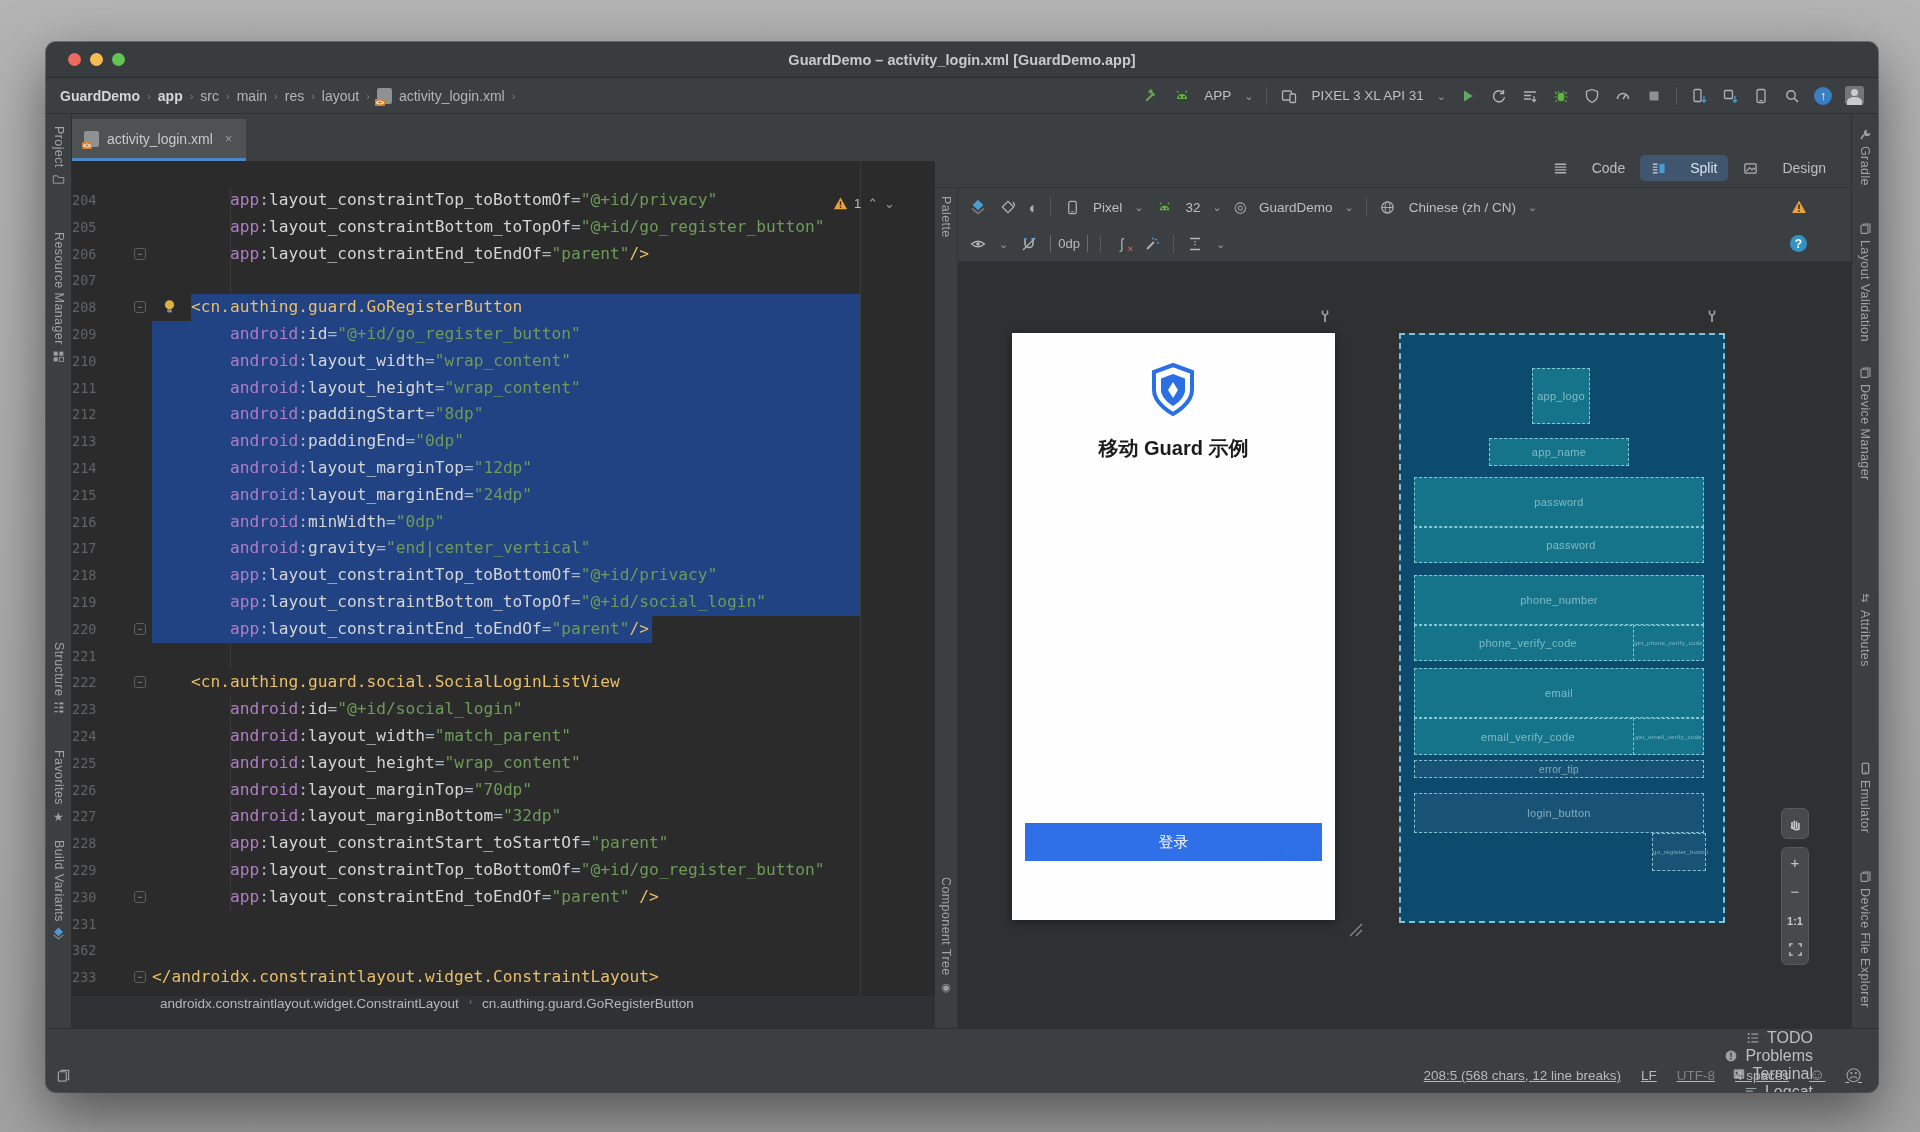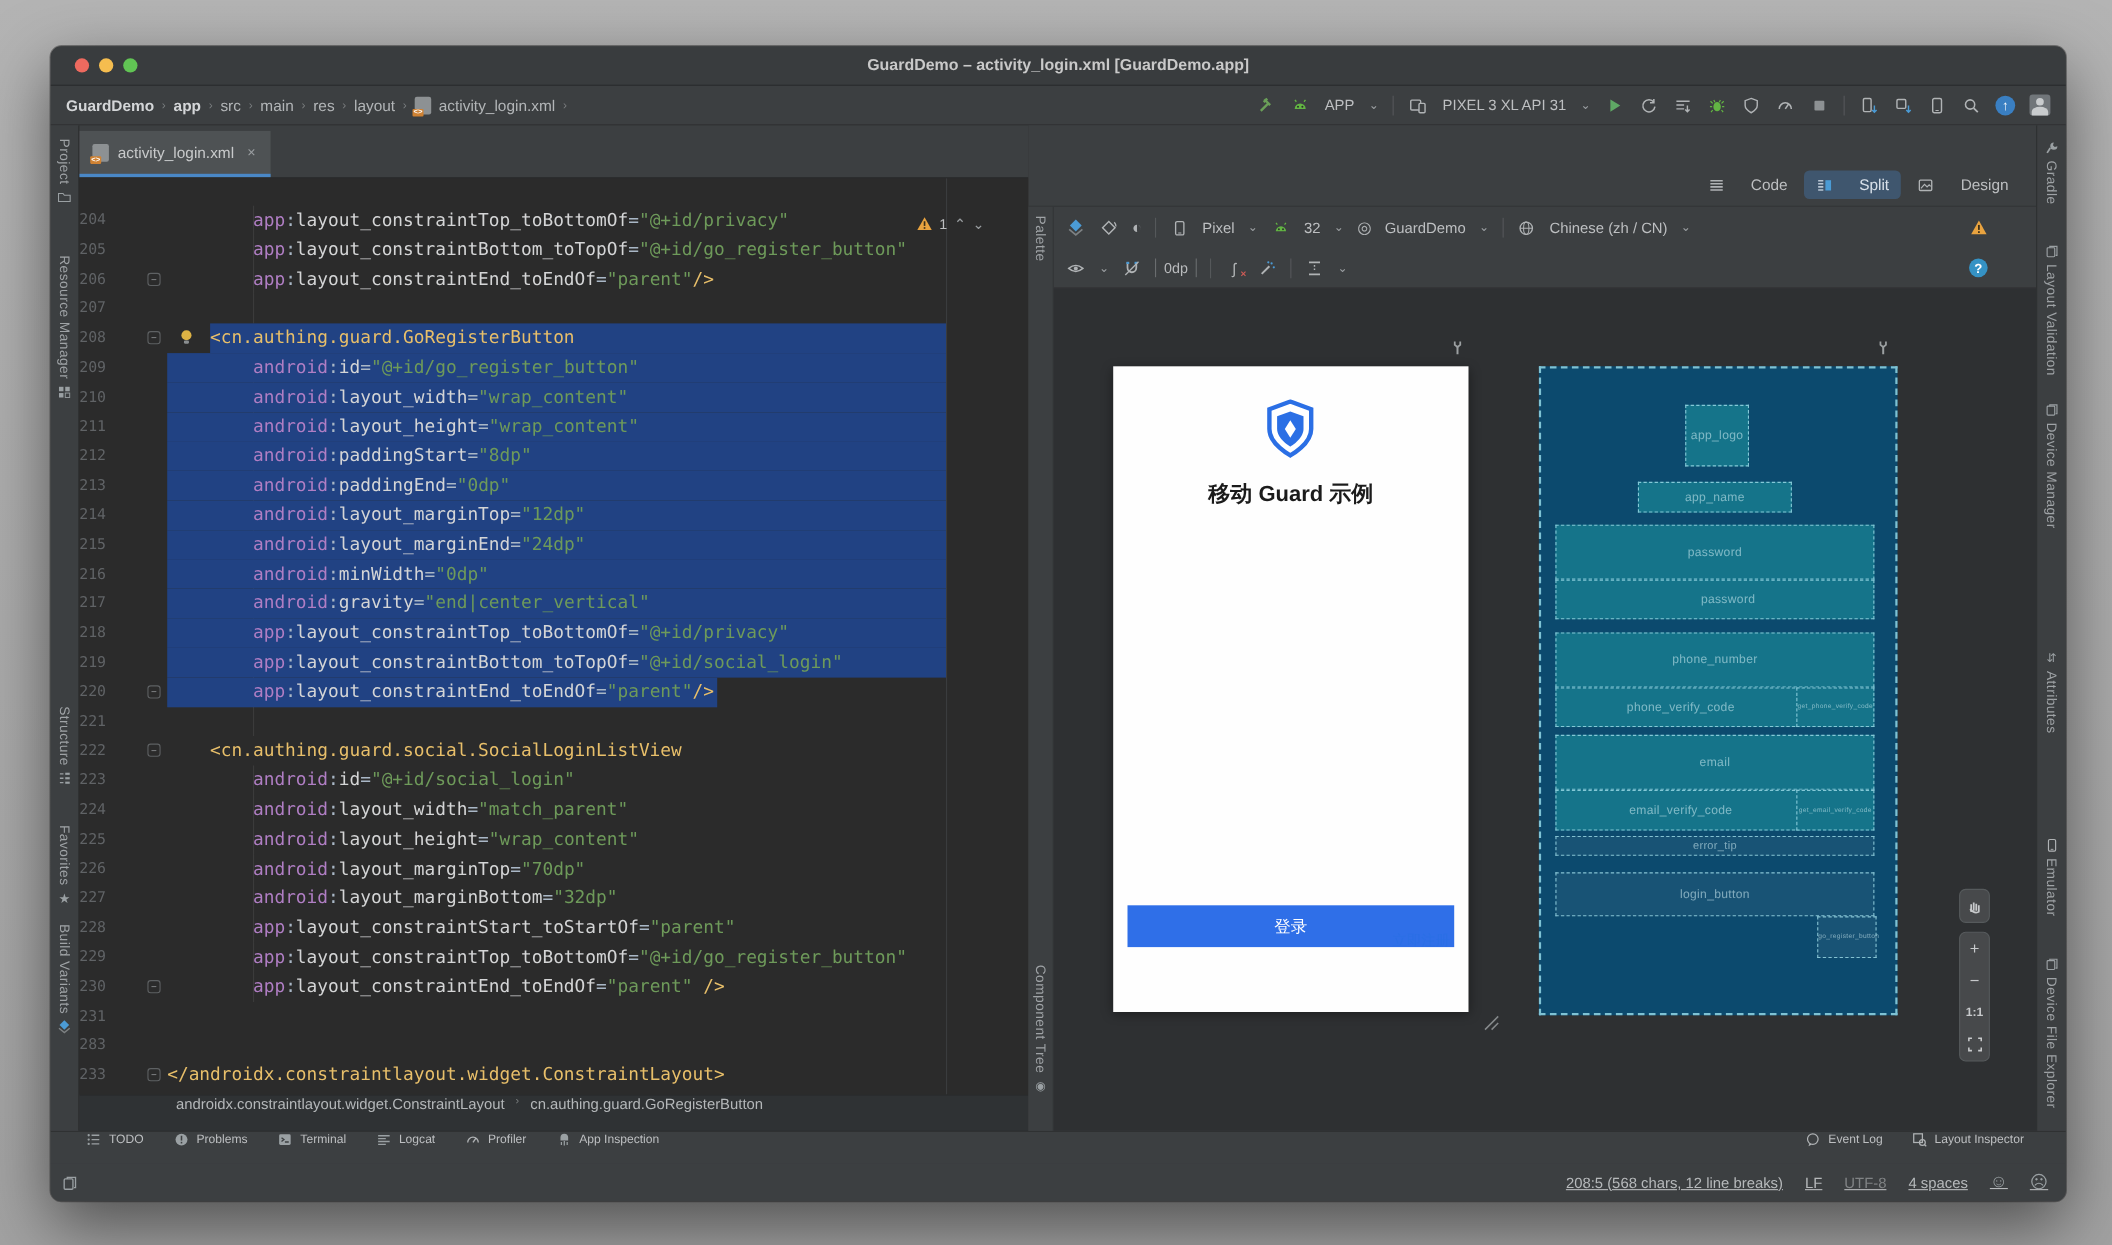--- a/index.html
+++ b/index.html
@@ -87,21 +87,21 @@
   .phone-bp { position:absolute; left:441px; top:71px; width:326px; height:590px; background:#0c4a6e; border:2px dashed rgba(147,216,230,.85); }
   .bpbox { position:absolute; background:#15748a; border:1px dashed rgba(160,222,234,.8); color:rgba(214,240,245,.55); display:grid; place-items:center; letter-spacing:.3px; }
   .bpbox.dark { background:rgba(255,255,255,.05); }
 
   .zoomctl { position:absolute; right:42px; top:546px; width:28px; display:flex; flex-direction:column; gap:8px; }
   .zbox { background:#47494b; border:1px solid #565a5c; border-radius:6px; color:#c7c9cb; display:flex; flex-direction:column; align-items:center; }
   .zbox > div { height:29px; display:grid; place-items:center; width:100%; font-size:15px; }
   .zbox .ratio { font-size:11px; font-weight:bold; }
 
   
-  .toolbar-bottom { height:30px; background:#3c3f41; border-top:1px solid #2e3031; display:flex; align-items:flex-start; padding:0 38px 0 32px; font-size:11px; color:#bdbfc1; }
+  .toolbar-bottom { height:30px; background:#3c3f41; border-top:1px solid #2e3031; display:flex; align-items:flex-end; padding:0 38px 0 32px; font-size:16px; color:#bdbfc1;flex-direction:column; }
   .tb-item { display:flex; align-items:center; gap:7px; margin-right:27px; }
   .tb-right { margin-left:auto; display:flex; align-items:center; gap:26px; }
   .tb-right .tb-item { margin-right:0; }
   .statusbar { height:34px; background:#3c3f41; display:flex; align-items:center; padding:0 16px 0 10px; font-size:13.5px; color:#b6b9bb;text-decoration:underline; }
   .st-right { margin-left:auto; display:flex; align-items:center; gap:20px; }
   .dim { color:#808385; }
   .face { color:#9aa0a3; font-size:16px; }
   svg.s { display:block; }
 </style>
 </head>
@@ -666,21 +666,21 @@
                 </div>
               </div>
               <div class="row">
                 <div class="ln">231</div>
                 <div class="foldzone"></div>
                 <div class="codearea">
                   <pre></pre>
                 </div>
               </div>
               <div class="row">
-                <div class="ln">283</div>
+                <div class="ln">362</div>
                 <div class="foldzone"></div>
                 <div class="codearea">
                   <pre></pre>
                 </div>
               </div>
               <div class="row">
                 <div class="ln">233</div>
                 <div class="foldzone">
                   <span class="fold-ico">−</span>
                 </div>

